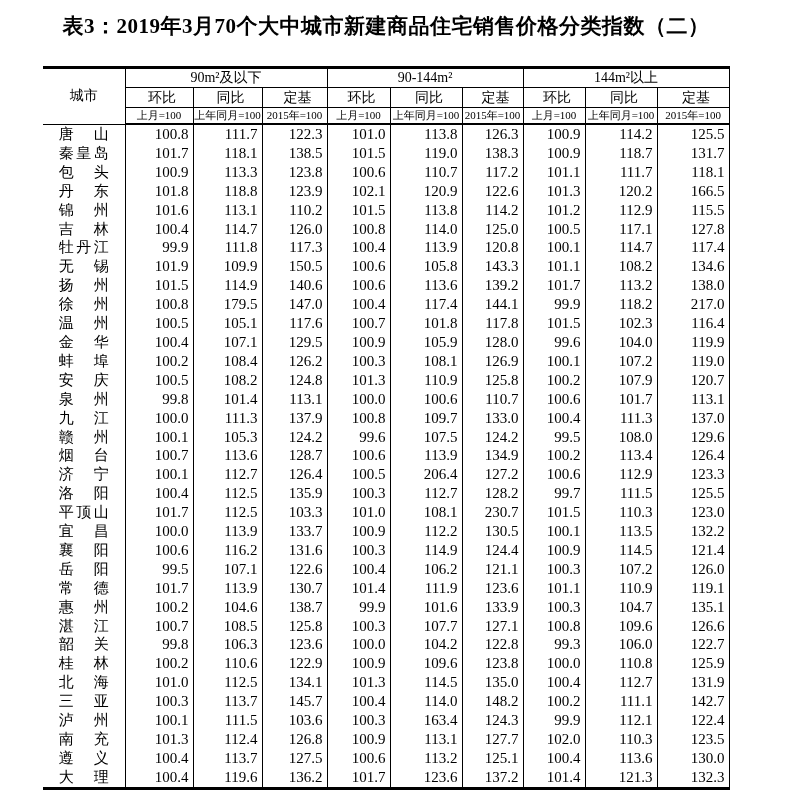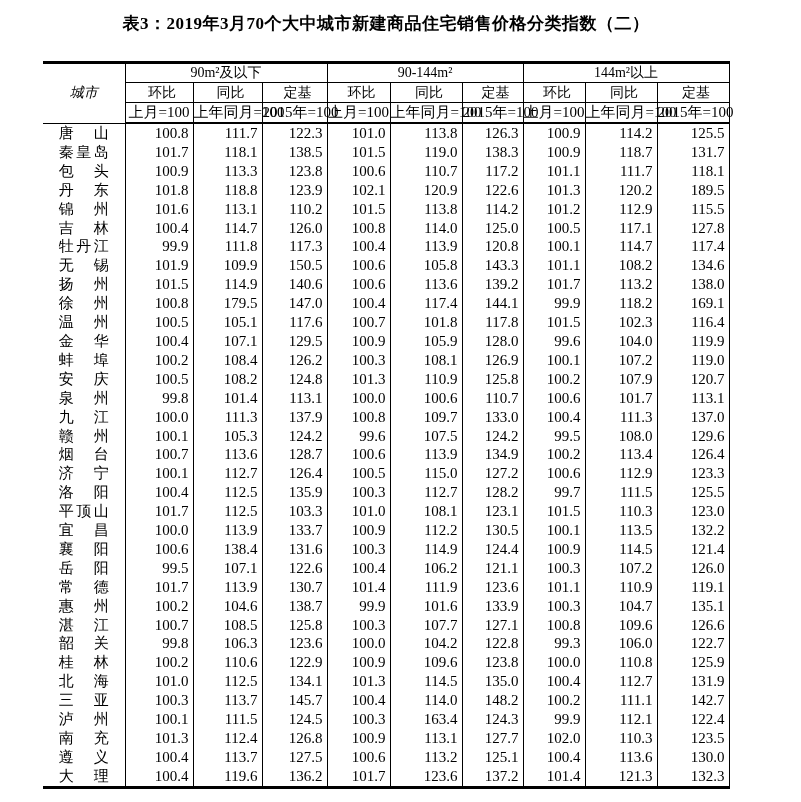--- a/index.html
+++ b/index.html
@@ -7,21 +7,21 @@
     width:801px; height:802px;
     background:#ffffff;
     color:#000000;
     font-family:"Liberation Serif","DejaVu Serif",serif;
     overflow:hidden;
   }
   .title {
     margin:12px 0 0 43px;
     width:686px;
     text-align:center;
-    font-size:17px;
+    font-size:21px;
     font-weight:bold;
     letter-spacing:0.5px;
     white-space:nowrap;
   }
   table.idx {
     margin:26px 0 0 43px;
     width:686px;
     border-collapse:collapse;
     table-layout:fixed;
     border-top:3px solid #000;
@@ -29,25 +29,24 @@
   }
   th, td { border-right:1px solid #000; }
   thead th {
     font-weight:normal;
     text-align:center;
     vertical-align:middle;
   }
   th.city-head {
     font-size:15px;
     border-bottom:2px solid #000;
-    font-style:italic;
   }
   tr.group-row th { font-size:14px; height:20px; border-bottom:1px solid #000; }
   tr.metric-row th { font-size:14px; height:20px; border-bottom:1px solid #000;padding-left:6px; }
-  tr.base-row  th { font-size:15px; height:14px; border-bottom:2px solid #000; white-space:nowrap;text-align:center; }
+  tr.base-row  th { font-size:11px; height:14px; border-bottom:2px solid #000; white-space:nowrap;text-align:center; }
   tbody td { height:18.9px; padding:0; vertical-align:middle; }
   td.num-cell {
     text-align:right;
     padding-right:4px;
     font-size:15px;
     line-height:18.9px;
     white-space:nowrap;
   }
   td.city-cell { font-size:15px; }
   .city-box {
@@ -167,21 +166,21 @@
           </div>
         </td>
         <td class="num-cell">101.8</td>
         <td class="num-cell">118.8</td>
         <td class="num-cell">123.9</td>
         <td class="num-cell">102.1</td>
         <td class="num-cell">120.9</td>
         <td class="num-cell">122.6</td>
         <td class="num-cell">101.3</td>
         <td class="num-cell">120.2</td>
-        <td class="num-cell">189.5</td>
+        <td class="num-cell">166.5</td>
       </tr>
       <tr>
         <td class="city-cell">
           <div class="city-box">
             <span>锦</span>
             <span>州</span>
           </div>
         </td>
         <td class="num-cell">101.6</td>
         <td class="num-cell">113.1</td>
@@ -270,21 +269,21 @@
           </div>
         </td>
         <td class="num-cell">100.8</td>
         <td class="num-cell">179.5</td>
         <td class="num-cell">147.0</td>
         <td class="num-cell">100.4</td>
         <td class="num-cell">117.4</td>
         <td class="num-cell">144.1</td>
         <td class="num-cell">99.9</td>
         <td class="num-cell">118.2</td>
-        <td class="num-cell">169.1</td>
+        <td class="num-cell">217.0</td>
       </tr>
       <tr>
         <td class="city-cell">
           <div class="city-box">
             <span>温</span>
             <span>州</span>
           </div>
         </td>
         <td class="num-cell">100.5</td>
         <td class="num-cell">105.1</td>
@@ -419,21 +418,21 @@
         <td class="city-cell">
           <div class="city-box">
             <span>济</span>
             <span>宁</span>
           </div>
         </td>
         <td class="num-cell">100.1</td>
         <td class="num-cell">112.7</td>
         <td class="num-cell">126.4</td>
         <td class="num-cell">100.5</td>
-        <td class="num-cell">115.0</td>
+        <td class="num-cell">206.4</td>
         <td class="num-cell">127.2</td>
         <td class="num-cell">100.6</td>
         <td class="num-cell">112.9</td>
         <td class="num-cell">123.3</td>
       </tr>
       <tr>
         <td class="city-cell">
           <div class="city-box">
             <span>洛</span>
             <span>阳</span>
@@ -455,21 +454,21 @@
             <span>平</span>
             <span>顶</span>
             <span>山</span>
           </div>
         </td>
         <td class="num-cell">101.7</td>
         <td class="num-cell">112.5</td>
         <td class="num-cell">103.3</td>
         <td class="num-cell">101.0</td>
         <td class="num-cell">108.1</td>
-        <td class="num-cell">123.1</td>
+        <td class="num-cell">230.7</td>
         <td class="num-cell">101.5</td>
         <td class="num-cell">110.3</td>
         <td class="num-cell">123.0</td>
       </tr>
       <tr>
         <td class="city-cell">
           <div class="city-box">
             <span>宜</span>
             <span>昌</span>
           </div>
@@ -485,21 +484,21 @@
         <td class="num-cell">132.2</td>
       </tr>
       <tr>
         <td class="city-cell">
           <div class="city-box">
             <span>襄</span>
             <span>阳</span>
           </div>
         </td>
         <td class="num-cell">100.6</td>
-        <td class="num-cell">138.4</td>
+        <td class="num-cell">116.2</td>
         <td class="num-cell">131.6</td>
         <td class="num-cell">100.3</td>
         <td class="num-cell">114.9</td>
         <td class="num-cell">124.4</td>
         <td class="num-cell">100.9</td>
         <td class="num-cell">114.5</td>
         <td class="num-cell">121.4</td>
       </tr>
       <tr>
         <td class="city-cell">
@@ -639,21 +638,21 @@
       </tr>
       <tr>
         <td class="city-cell">
           <div class="city-box">
             <span>泸</span>
             <span>州</span>
           </div>
         </td>
         <td class="num-cell">100.1</td>
         <td class="num-cell">111.5</td>
-        <td class="num-cell">124.5</td>
+        <td class="num-cell">103.6</td>
         <td class="num-cell">100.3</td>
         <td class="num-cell">163.4</td>
         <td class="num-cell">124.3</td>
         <td class="num-cell">99.9</td>
         <td class="num-cell">112.1</td>
         <td class="num-cell">122.4</td>
       </tr>
       <tr>
         <td class="city-cell">
           <div class="city-box">

